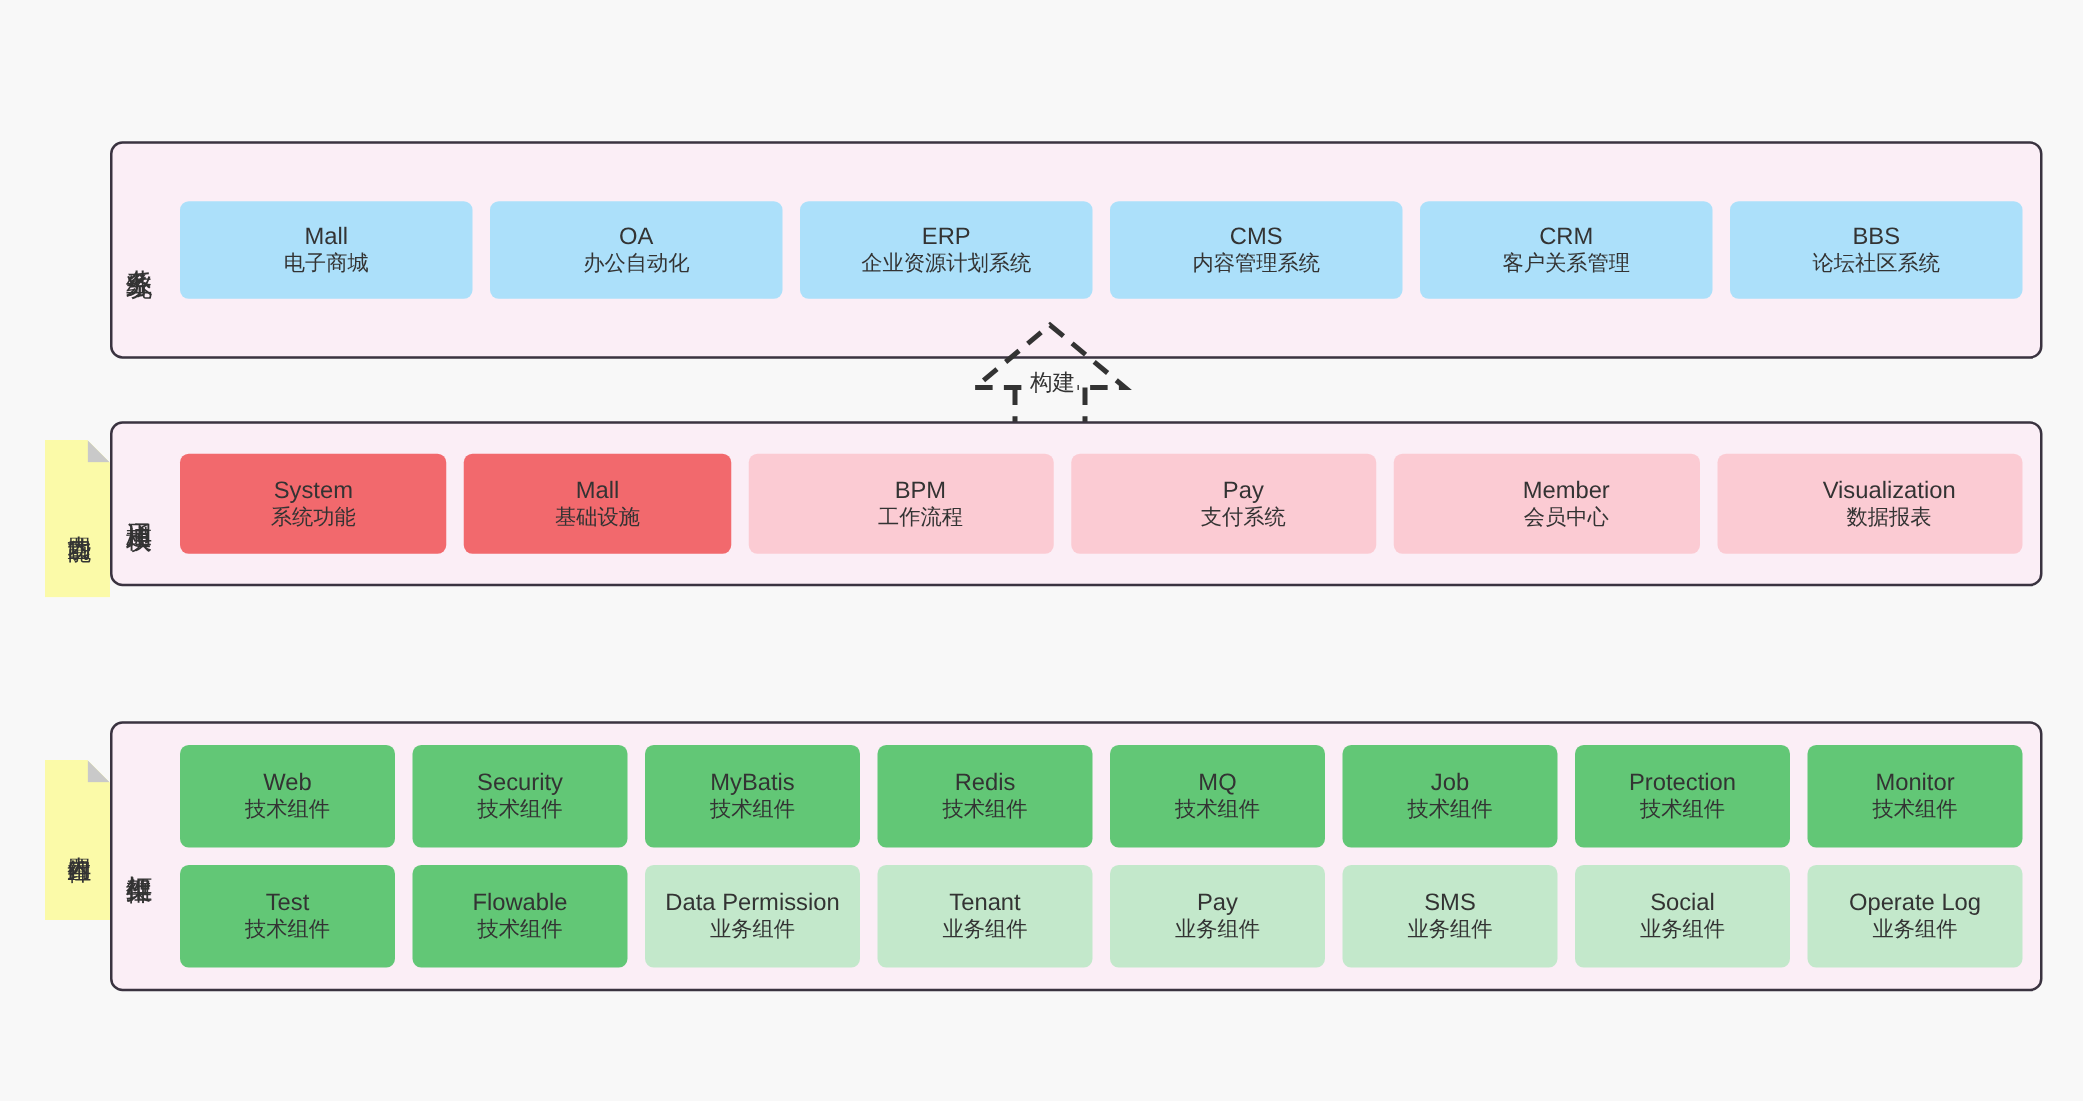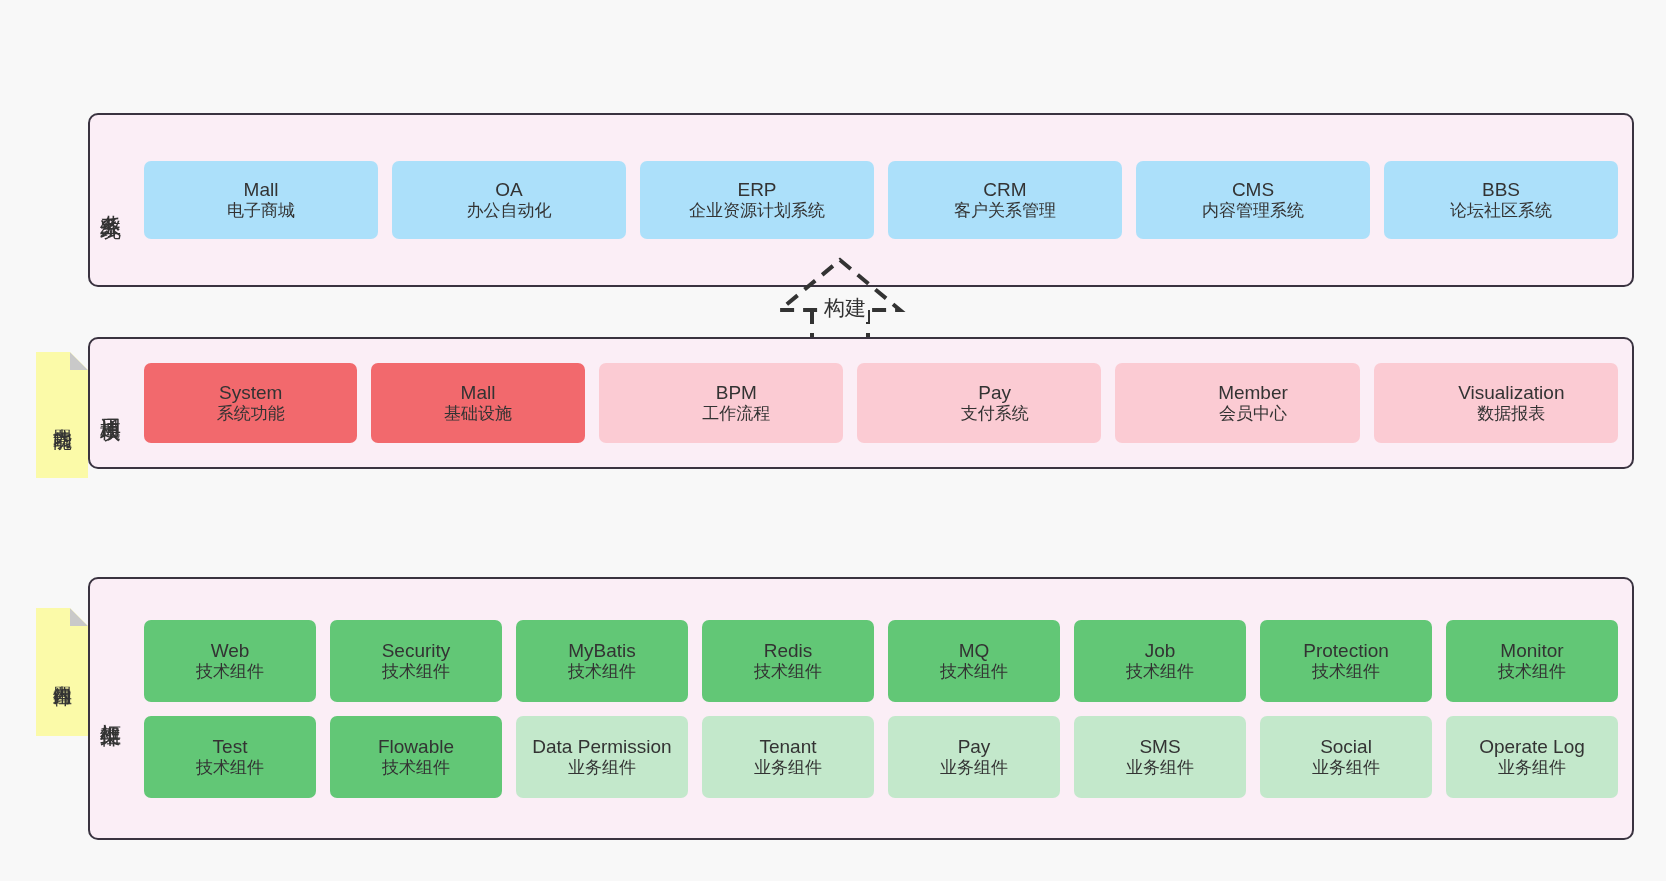--- a/index.html
+++ b/index.html
@@ -88,21 +88,21 @@
   #layer-business { left: 88px; top: 113px; width: 1546px; height: 174px; }
   #layer-business .card { height: 78px; background: #ace0fa; }
 
   
   #layer-common { left: 88px; top: 337px; width: 1546px; height: 132px; }
   #layer-common .card { height: 80px; }
   .c-red  { background: #f2696d; }
   .c-pink { background: #fbcbd3; padding-left: 37px; }
 
   
-  #layer-framework { left: 88px; top: 577px; width: 1546px; height: 263px; }
+  #layer-framework { left: 88px; top: 577px; width: 1546px; height: 216px; }
   #layer-framework .card { height: 82px; }
   .c-green  { background: #62c776; }
   .c-green-light { background: #c3e8cb; }
 
   
   .note {
     position: absolute;
     box-sizing: border-box;
     background: #fbfaa8;
     display: flex;
@@ -133,21 +133,21 @@
 
   
   .uml-arrow {
     position: absolute;
     width: 160px;
     height: 96px;
   }
   .uml-arrow svg { display: block; }
   .uml-label {
     position: absolute;
-    font-size: 21px;
+    font-size: 18px;
     color: #333333;
     background: #f8f8f8;
     padding: 0 2px;
     white-space: nowrap;
     user-select: none;
   }
   #arrow-build     { left: 760px; top: 256px; }
   #arrow-build .uml-label    { left: 62px; top: 38px; }
   #arrow-implement { left: 773px; top: 490px; }
   #arrow-implement .uml-label{ left: 62px; top: 38px; }
@@ -167,26 +167,26 @@
         </div>
         <div class="card">
           <span class="en">OA</span>
           <span class="cn">办公自动化</span>
         </div>
         <div class="card">
           <span class="en">ERP</span>
           <span class="cn">企业资源计划系统</span>
         </div>
         <div class="card">
+          <span class="en">CMS</span>
+          <span class="cn">内容管理系统</span>
+        </div>
+        <div class="card">
           <span class="en">CRM</span>
           <span class="cn">客户关系管理</span>
-        </div>
-        <div class="card">
-          <span class="en">CMS</span>
-          <span class="cn">内容管理系统</span>
         </div>
         <div class="card">
           <span class="en">BBS</span>
           <span class="cn">论坛社区系统</span>
         </div>
       </div>
     </div>
   </div>
 
   <div class="uml-arrow" id="arrow-build">

